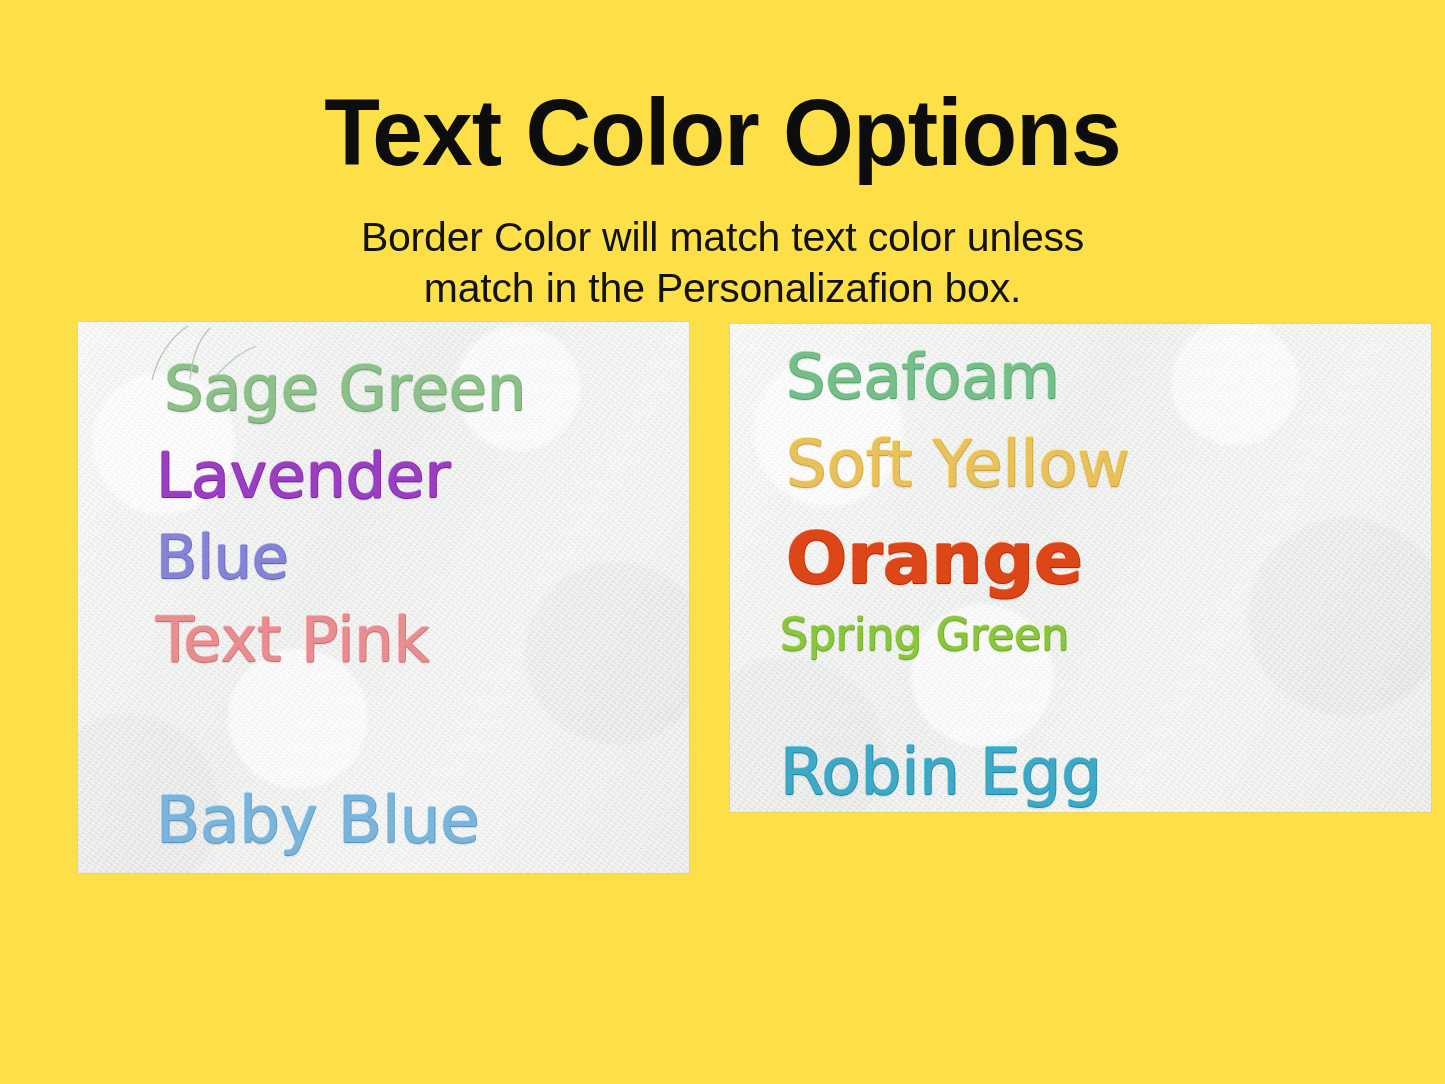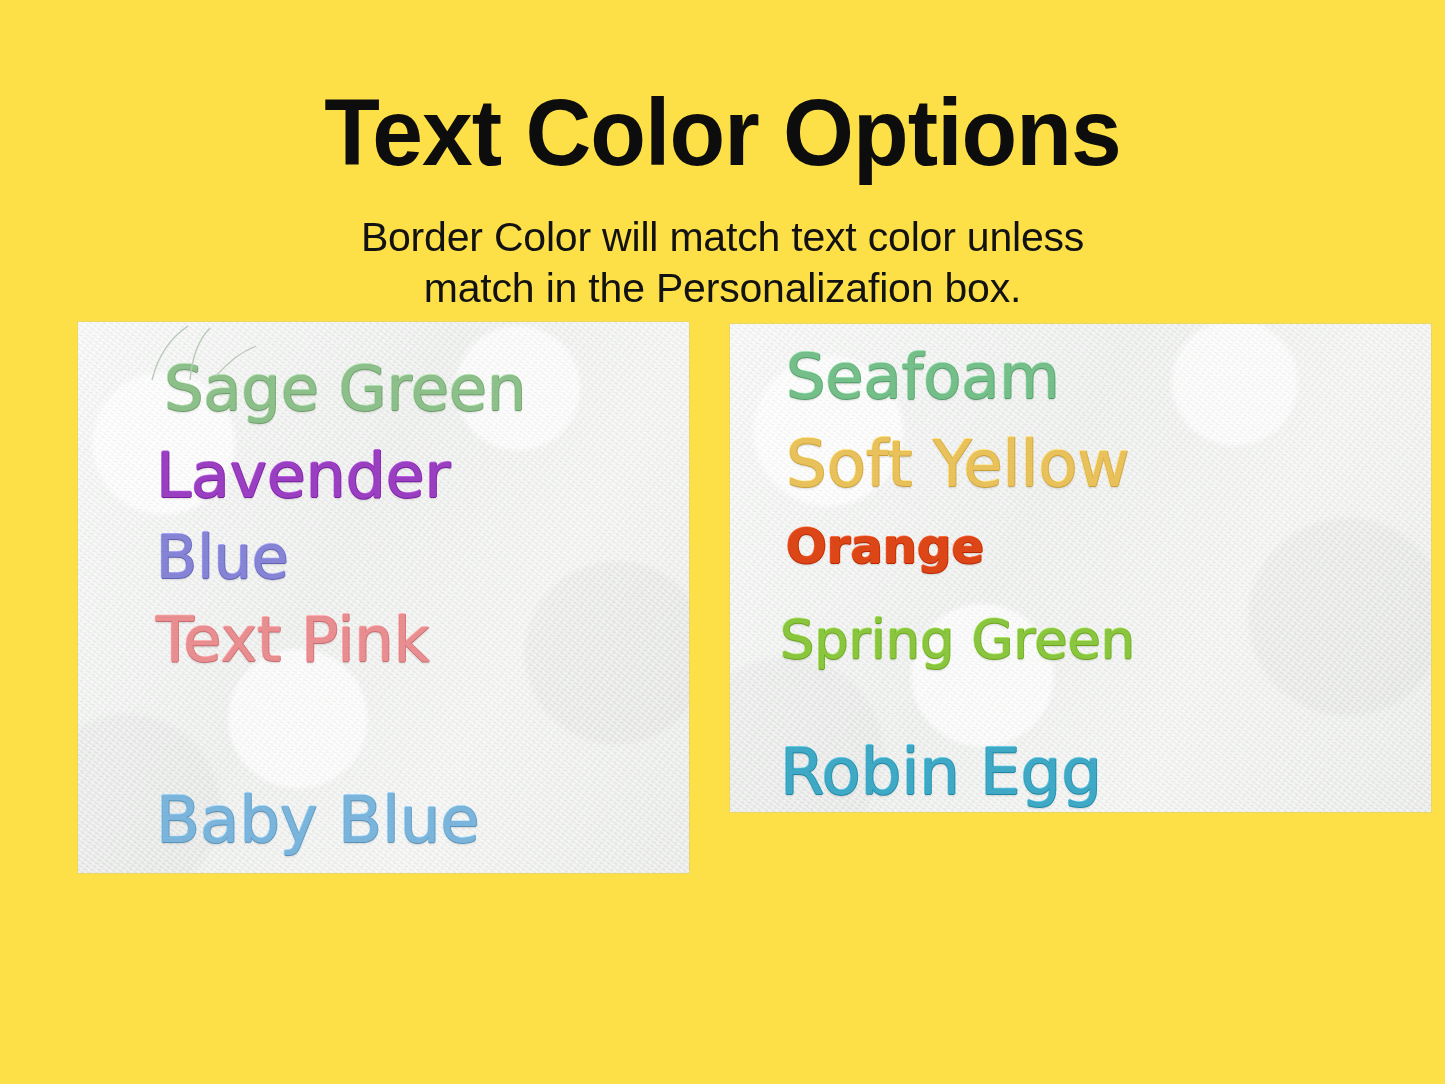--- a/index.html
+++ b/index.html
@@ -118,22 +118,22 @@
   #line-lavender    { left: 78px;  top: 122px; font-size: 63px; font-weight: 700; }
   #line-lilac       { left: 78px;  top: 205px; font-size: 60px; }
   #line-blush       { left: 78px;  top: 287px; font-size: 62px; }
   #line-pinkpink    { left: 78px;  top: 374px; font-size: 62px; font-weight: 700; }
   #line-babyblue    { left: 78px;  top: 466px; font-size: 64px; }
 
   
   #panel-right .stitch-line { position: absolute; }
   #line-seafoam     { left: 56px;  top: 22px;  font-size: 62px; }
   #line-softyellow  { left: 56px;  top: 108px; font-size: 64px; }
-  #line-orange      { left: 56px;  top: 198px; font-size: 48px; font-weight: 700; }
-  #line-springgreen { left: 50px;  top: 289px; font-size: 54px; }
+  #line-orange      { left: 56px;  top: 198px; font-size: 72px; font-weight: 700; }
+  #line-springgreen { left: 50px;  top: 289px; font-size: 44px; }
   #line-robinegg    { left: 50px;  top: 380px; font-size: 64px; margin-top: 36px; }
 
   
   .stray-thread {
     position: absolute;
     z-index: 4;
     pointer-events: none;
   }
 
   .noise-overlay {

